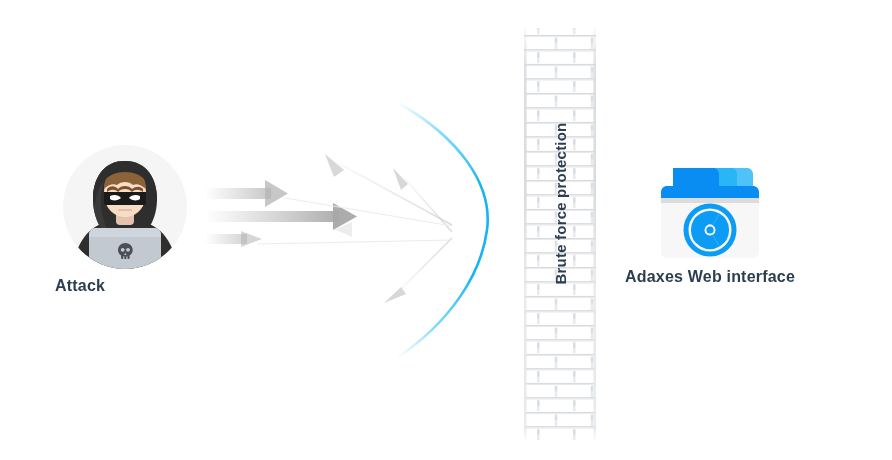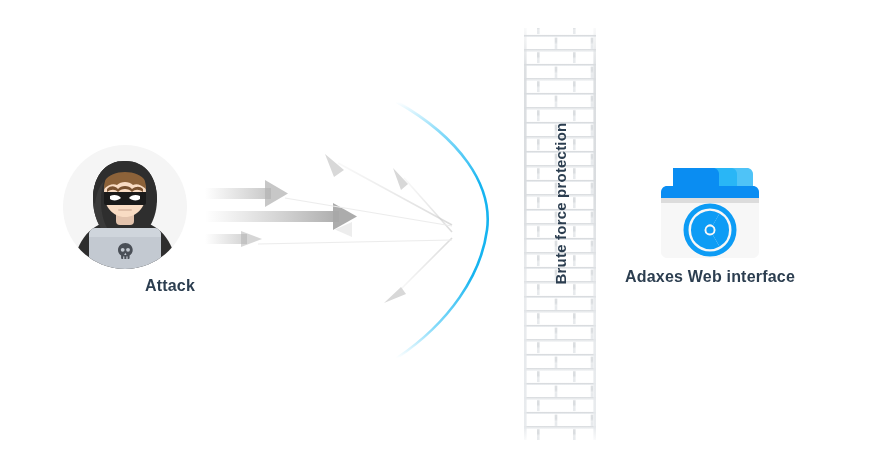--- a/index.html
+++ b/index.html
@@ -32,21 +32,21 @@
     left: 8px;
     top: 0px;
     width: 124px;
     height: 124px;
   }
   #attacker-label {
     position: absolute;
     left: 0;
     top: 132px;
     width: 140px;
-    text-align: right;
+    text-align: left;
     font-size: 16px;
     font-weight: bold;
     color: #2c3e50;
     letter-spacing: .2px;
   }
 
   
   #arrows-layer {
     position: absolute;
     left: 0;

